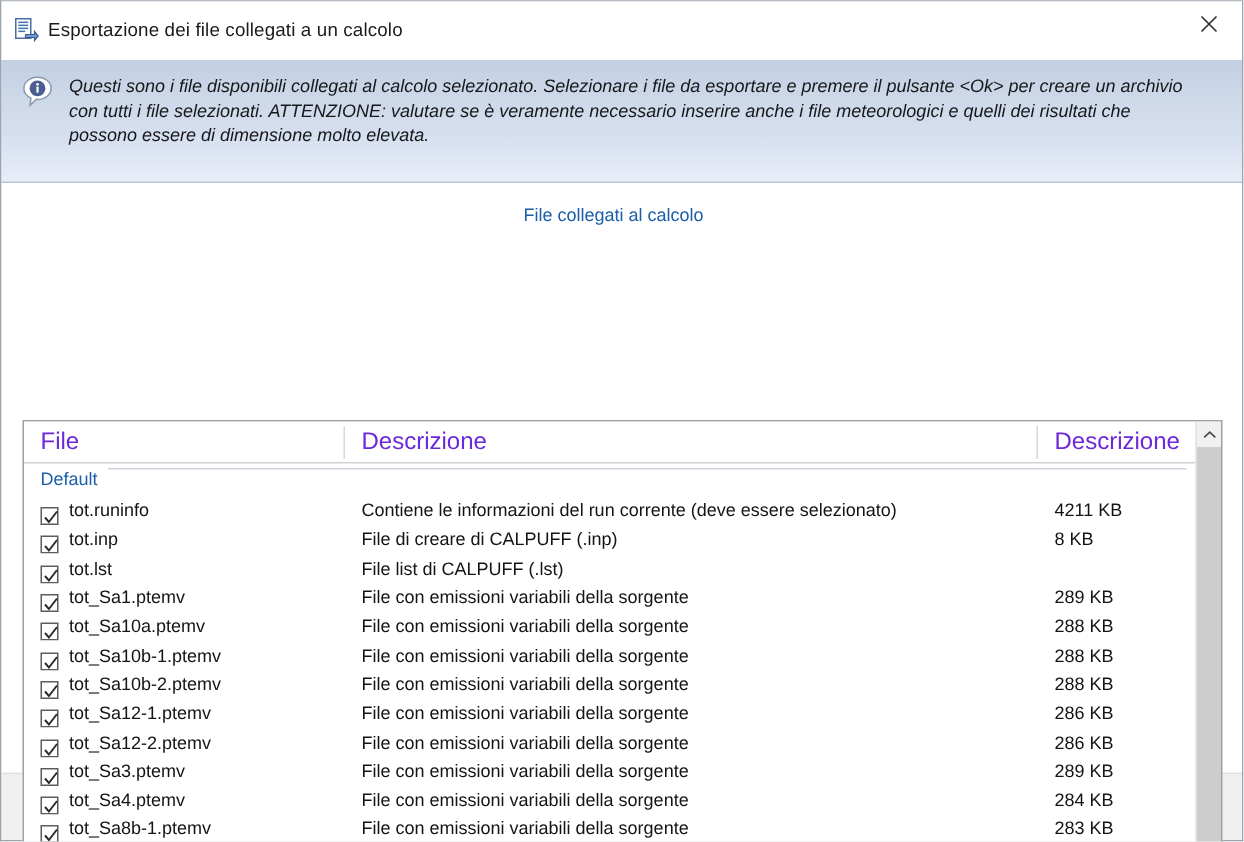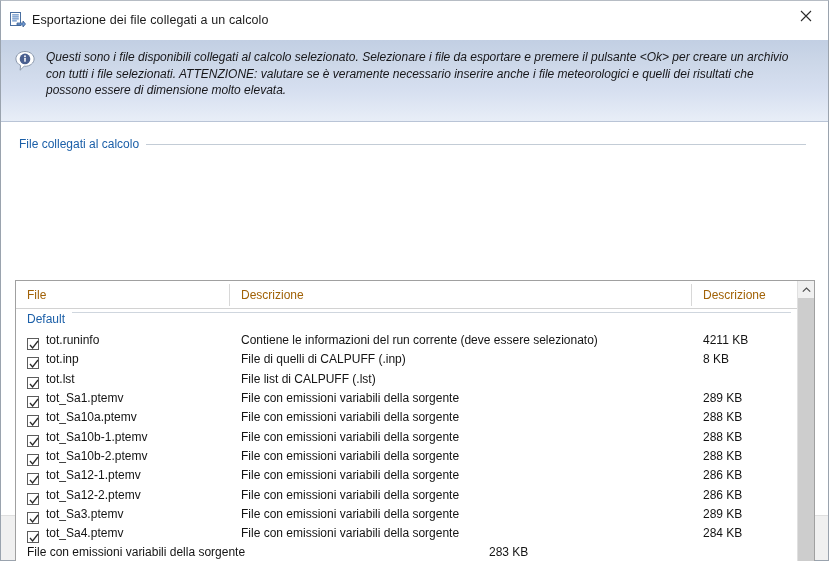--- a/index.html
+++ b/index.html
@@ -85,20 +85,21 @@
     flex: 1 1 auto;
     background: #ffffff;
     padding: 0;
     position: relative;
   }
   #group-header {
     display: flex;
     align-items: center;
     padding: 14px 22px 0 18px;
     height: 30px;
+    flex-direction: column;
   }
   #group-label {
     color: #1b5fa8;
     font-size: 12px;
     white-space: nowrap;
     padding-right: 7px;
   }
   #group-rule {
     flex: 1 1 auto;
     height: 1px;
@@ -125,22 +126,22 @@
   }
   #col-header {
     height: 28px;
     min-height: 28px;
     display: flex;
     border-bottom: 1px solid #d2d2d2;
     background: #ffffff;
     align-items: center;
   }
   .col-h {
-    font-size: 12px;
-    color: #a16207;
+    font-size: 16px;
+    color: #6d28d9;
     padding-left: 11px;
     height: 28px;
     line-height: 28px;
     position: relative;
     white-space: nowrap;
     overflow: hidden;
   }
   .col-h.sep::after {
     content: "";
     position: absolute;
@@ -335,21 +336,21 @@
               </div>
               <div class="row">
                 <div class="cell f">
                   <span class="chk">
                     <svg width="12" height="12" viewBox="0 0 12 12">
                       <path d="M2 6 L4.6 9 L10 2" stroke="#2b2b2b" stroke-width="1.3" fill="none"></path>
                     </svg>
                   </span>
                   <span>tot.inp</span>
                 </div>
-                <div class="cell d">File di quelli di CALPUFF (.inp)</div>
+                <div class="cell d">File di creare di CALPUFF (.inp)</div>
                 <div class="cell s">8 KB</div>
               </div>
               <div class="row">
                 <div class="cell f">
                   <span class="chk">
                     <svg width="12" height="12" viewBox="0 0 12 12">
                       <path d="M2 6 L4.6 9 L10 2" stroke="#2b2b2b" stroke-width="1.3" fill="none"></path>
                     </svg>
                   </span>
                   <span>tot.lst</span>
@@ -446,20 +447,28 @@
                     <svg width="12" height="12" viewBox="0 0 12 12">
                       <path d="M2 6 L4.6 9 L10 2" stroke="#2b2b2b" stroke-width="1.3" fill="none"></path>
                     </svg>
                   </span>
                   <span>tot_Sa4.ptemv</span>
                 </div>
                 <div class="cell d">File con emissioni variabili della sorgente</div>
                 <div class="cell s">284 KB</div>
               </div>
               <div class="row">
+                <div class="cell f">
+                  <span class="chk">
+                    <svg width="12" height="12" viewBox="0 0 12 12">
+                      <path d="M2 6 L4.6 9 L10 2" stroke="#2b2b2b" stroke-width="1.3" fill="none"></path>
+                    </svg>
+                  </span>
+                  <span>tot_Sa8b-1.ptemv</span>
+                </div>
                 <div class="cell d">File con emissioni variabili della sorgente</div>
                 <div class="cell s">283 KB</div>
               </div>
               <div class="row">
                 <div class="cell f">
                   <span class="chk">
                     <svg width="12" height="12" viewBox="0 0 12 12">
                       <path d="M2 6 L4.6 9 L10 2" stroke="#2b2b2b" stroke-width="1.3" fill="none"></path>
                     </svg>
                   </span>

